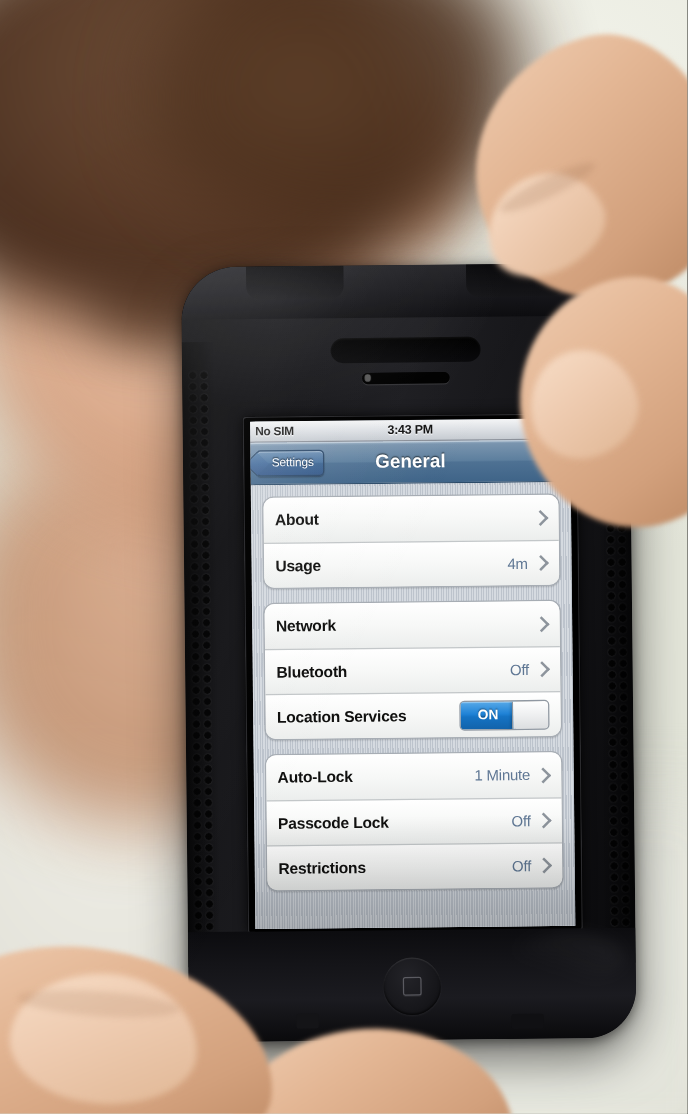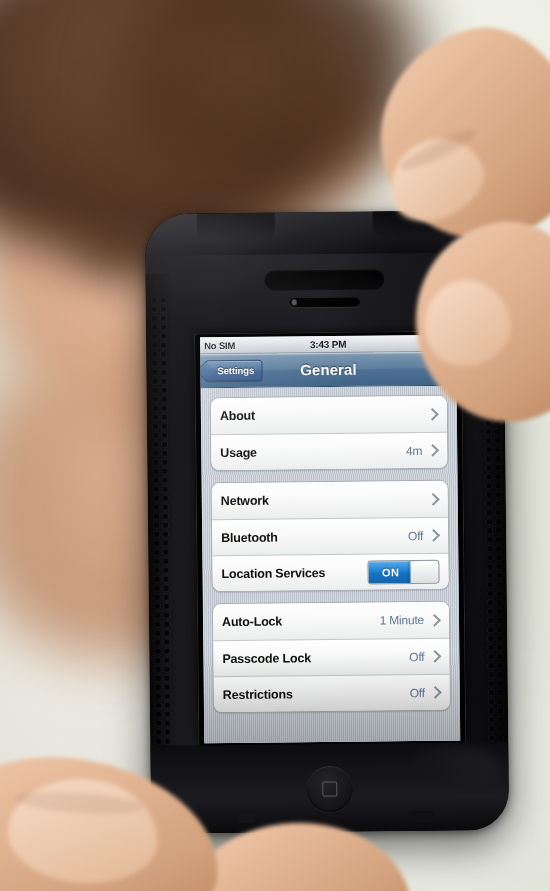--- a/index.html
+++ b/index.html
@@ -427,21 +427,21 @@
     width: 13px; height: 13px;
     background: linear-gradient(135deg, #5a83ab 0%, #41699a 50%, #35598a 100%);
     border-left: 1px solid #2a4768;
     border-bottom: 1px solid #2a4768;
     border-radius: 0 0 0 3px;
   }
   .back-label {
     position: relative;
     z-index: 2;
     font-size: 9.5px;
-    font-weight: bold;
+    font-weight: normal;
     color: #fff;
     text-shadow: 0 -1px 1px rgba(0,0,0,0.55);
     letter-spacing: -0.1px;
   }
 
   
   .tableview {
     position: relative;
     height: calc(100% - 50px);
     padding: 9px 9px 0 9px;

